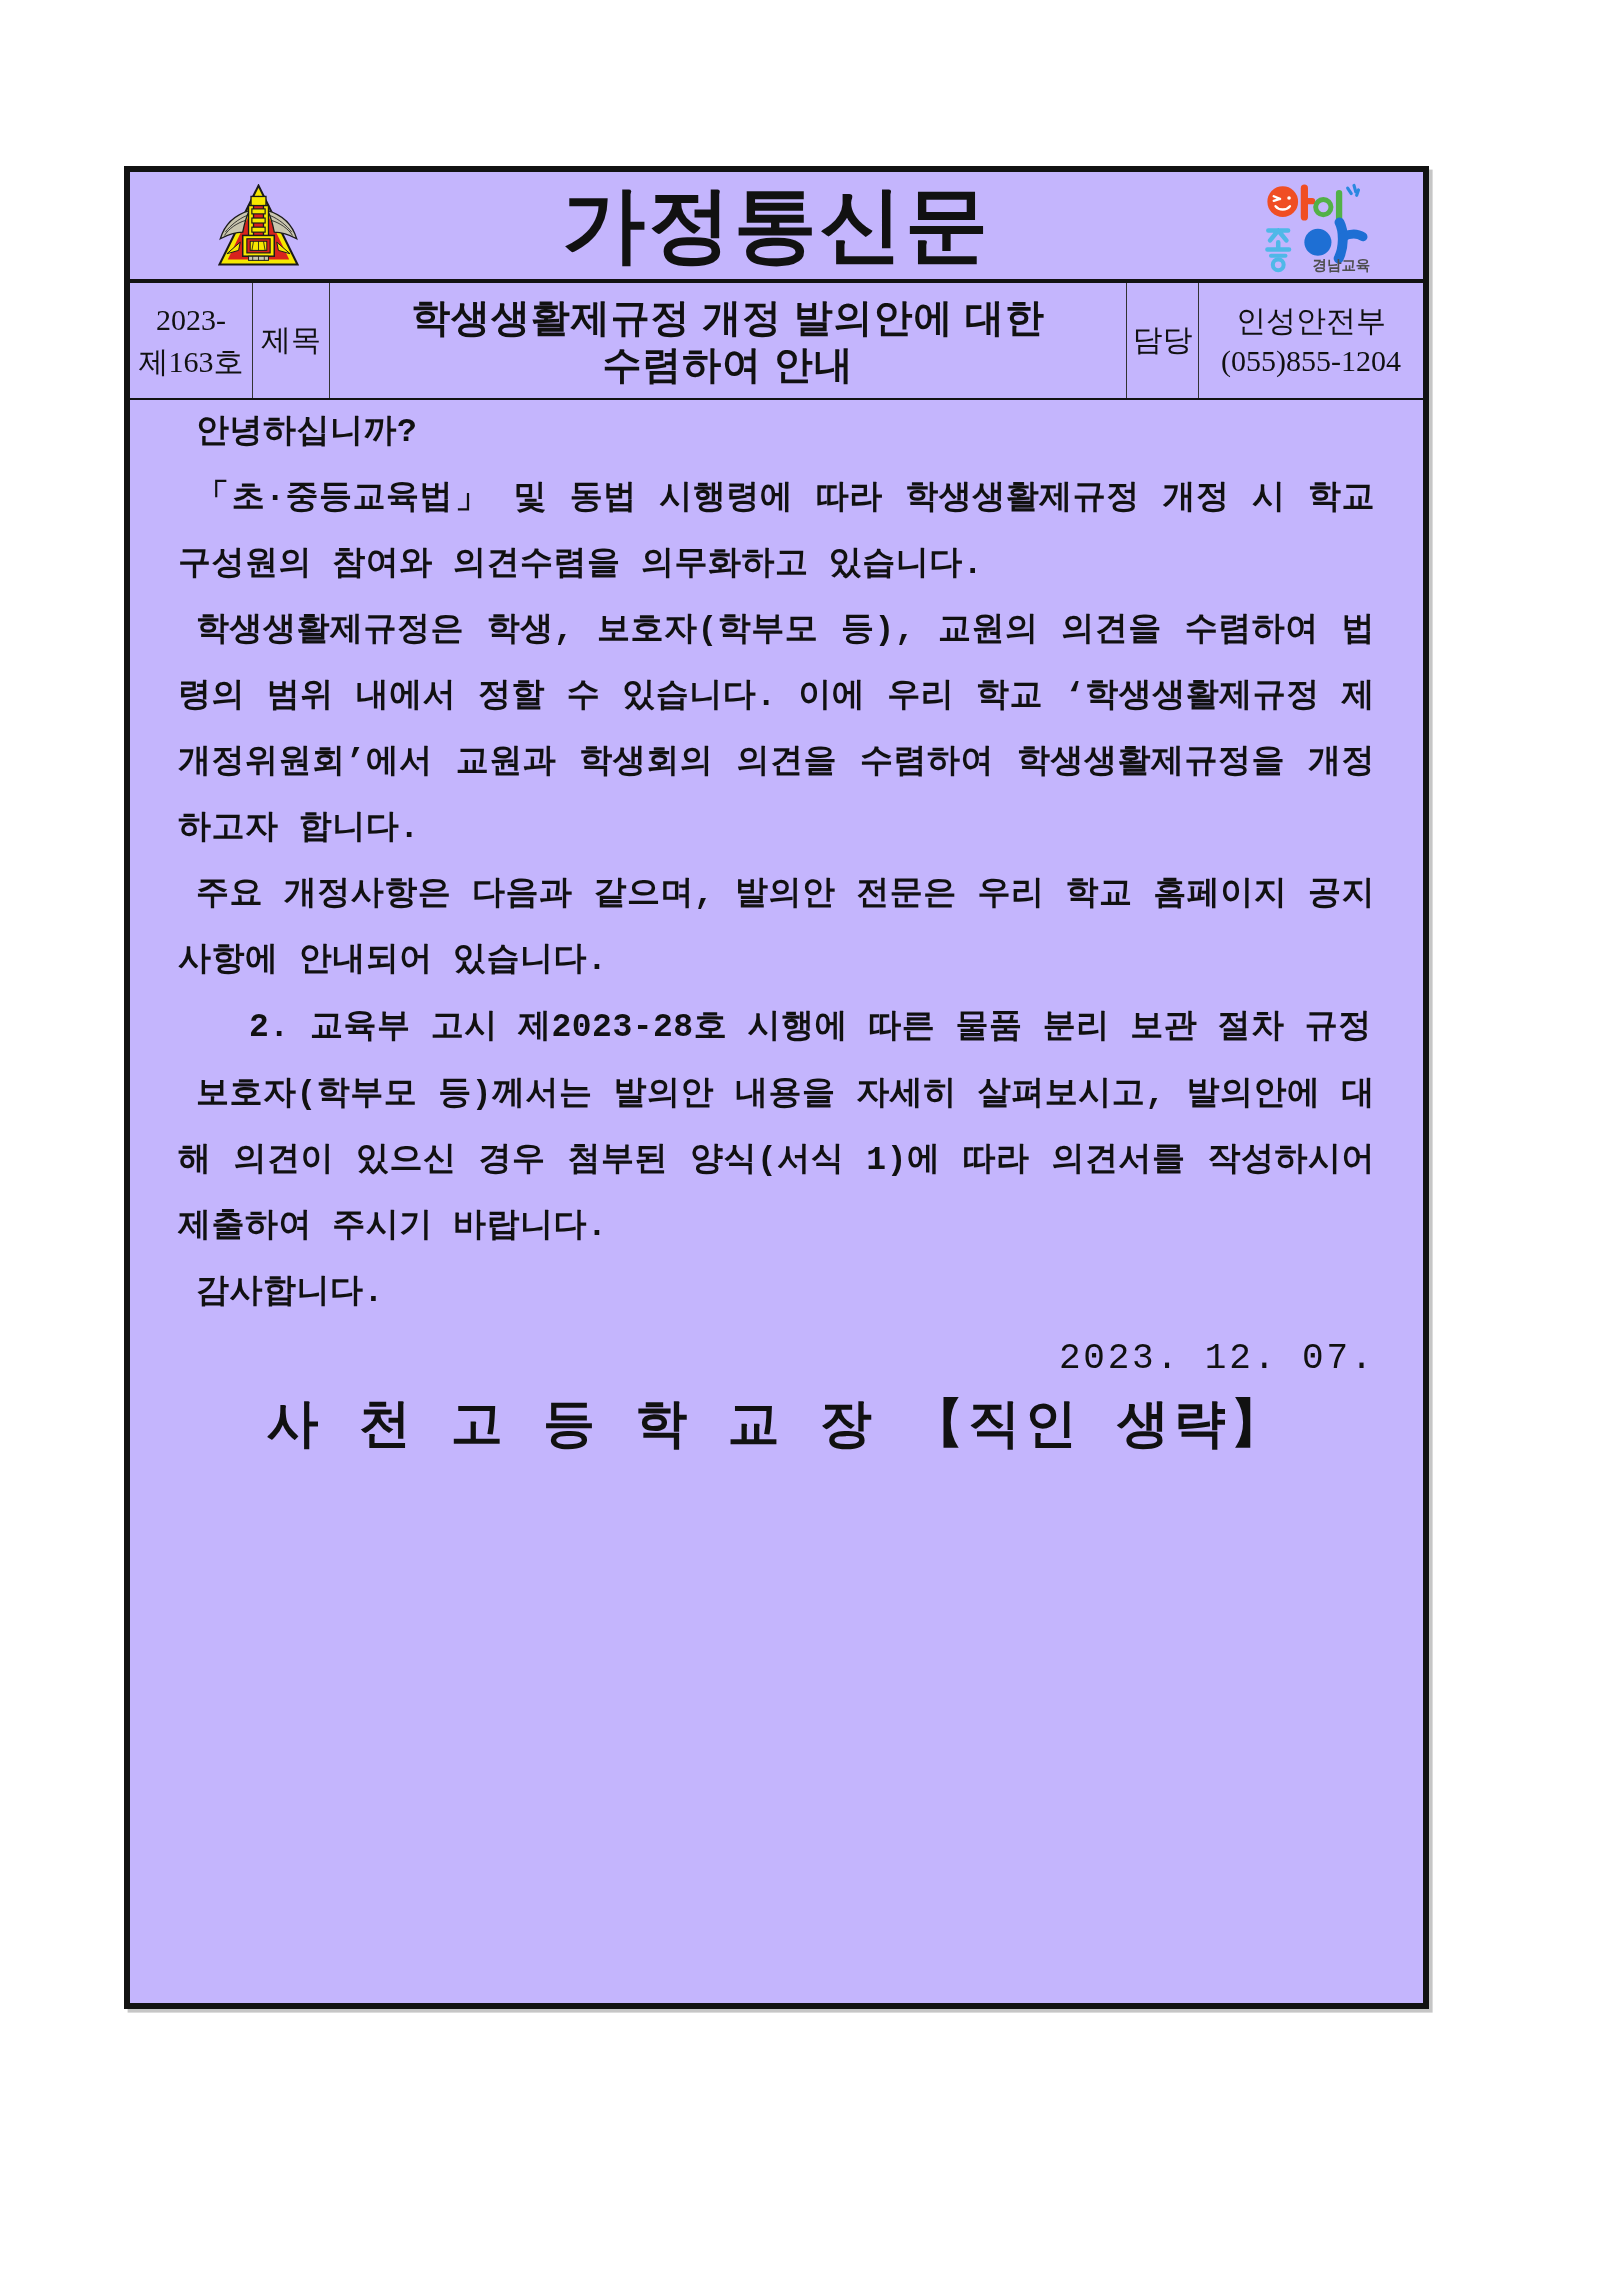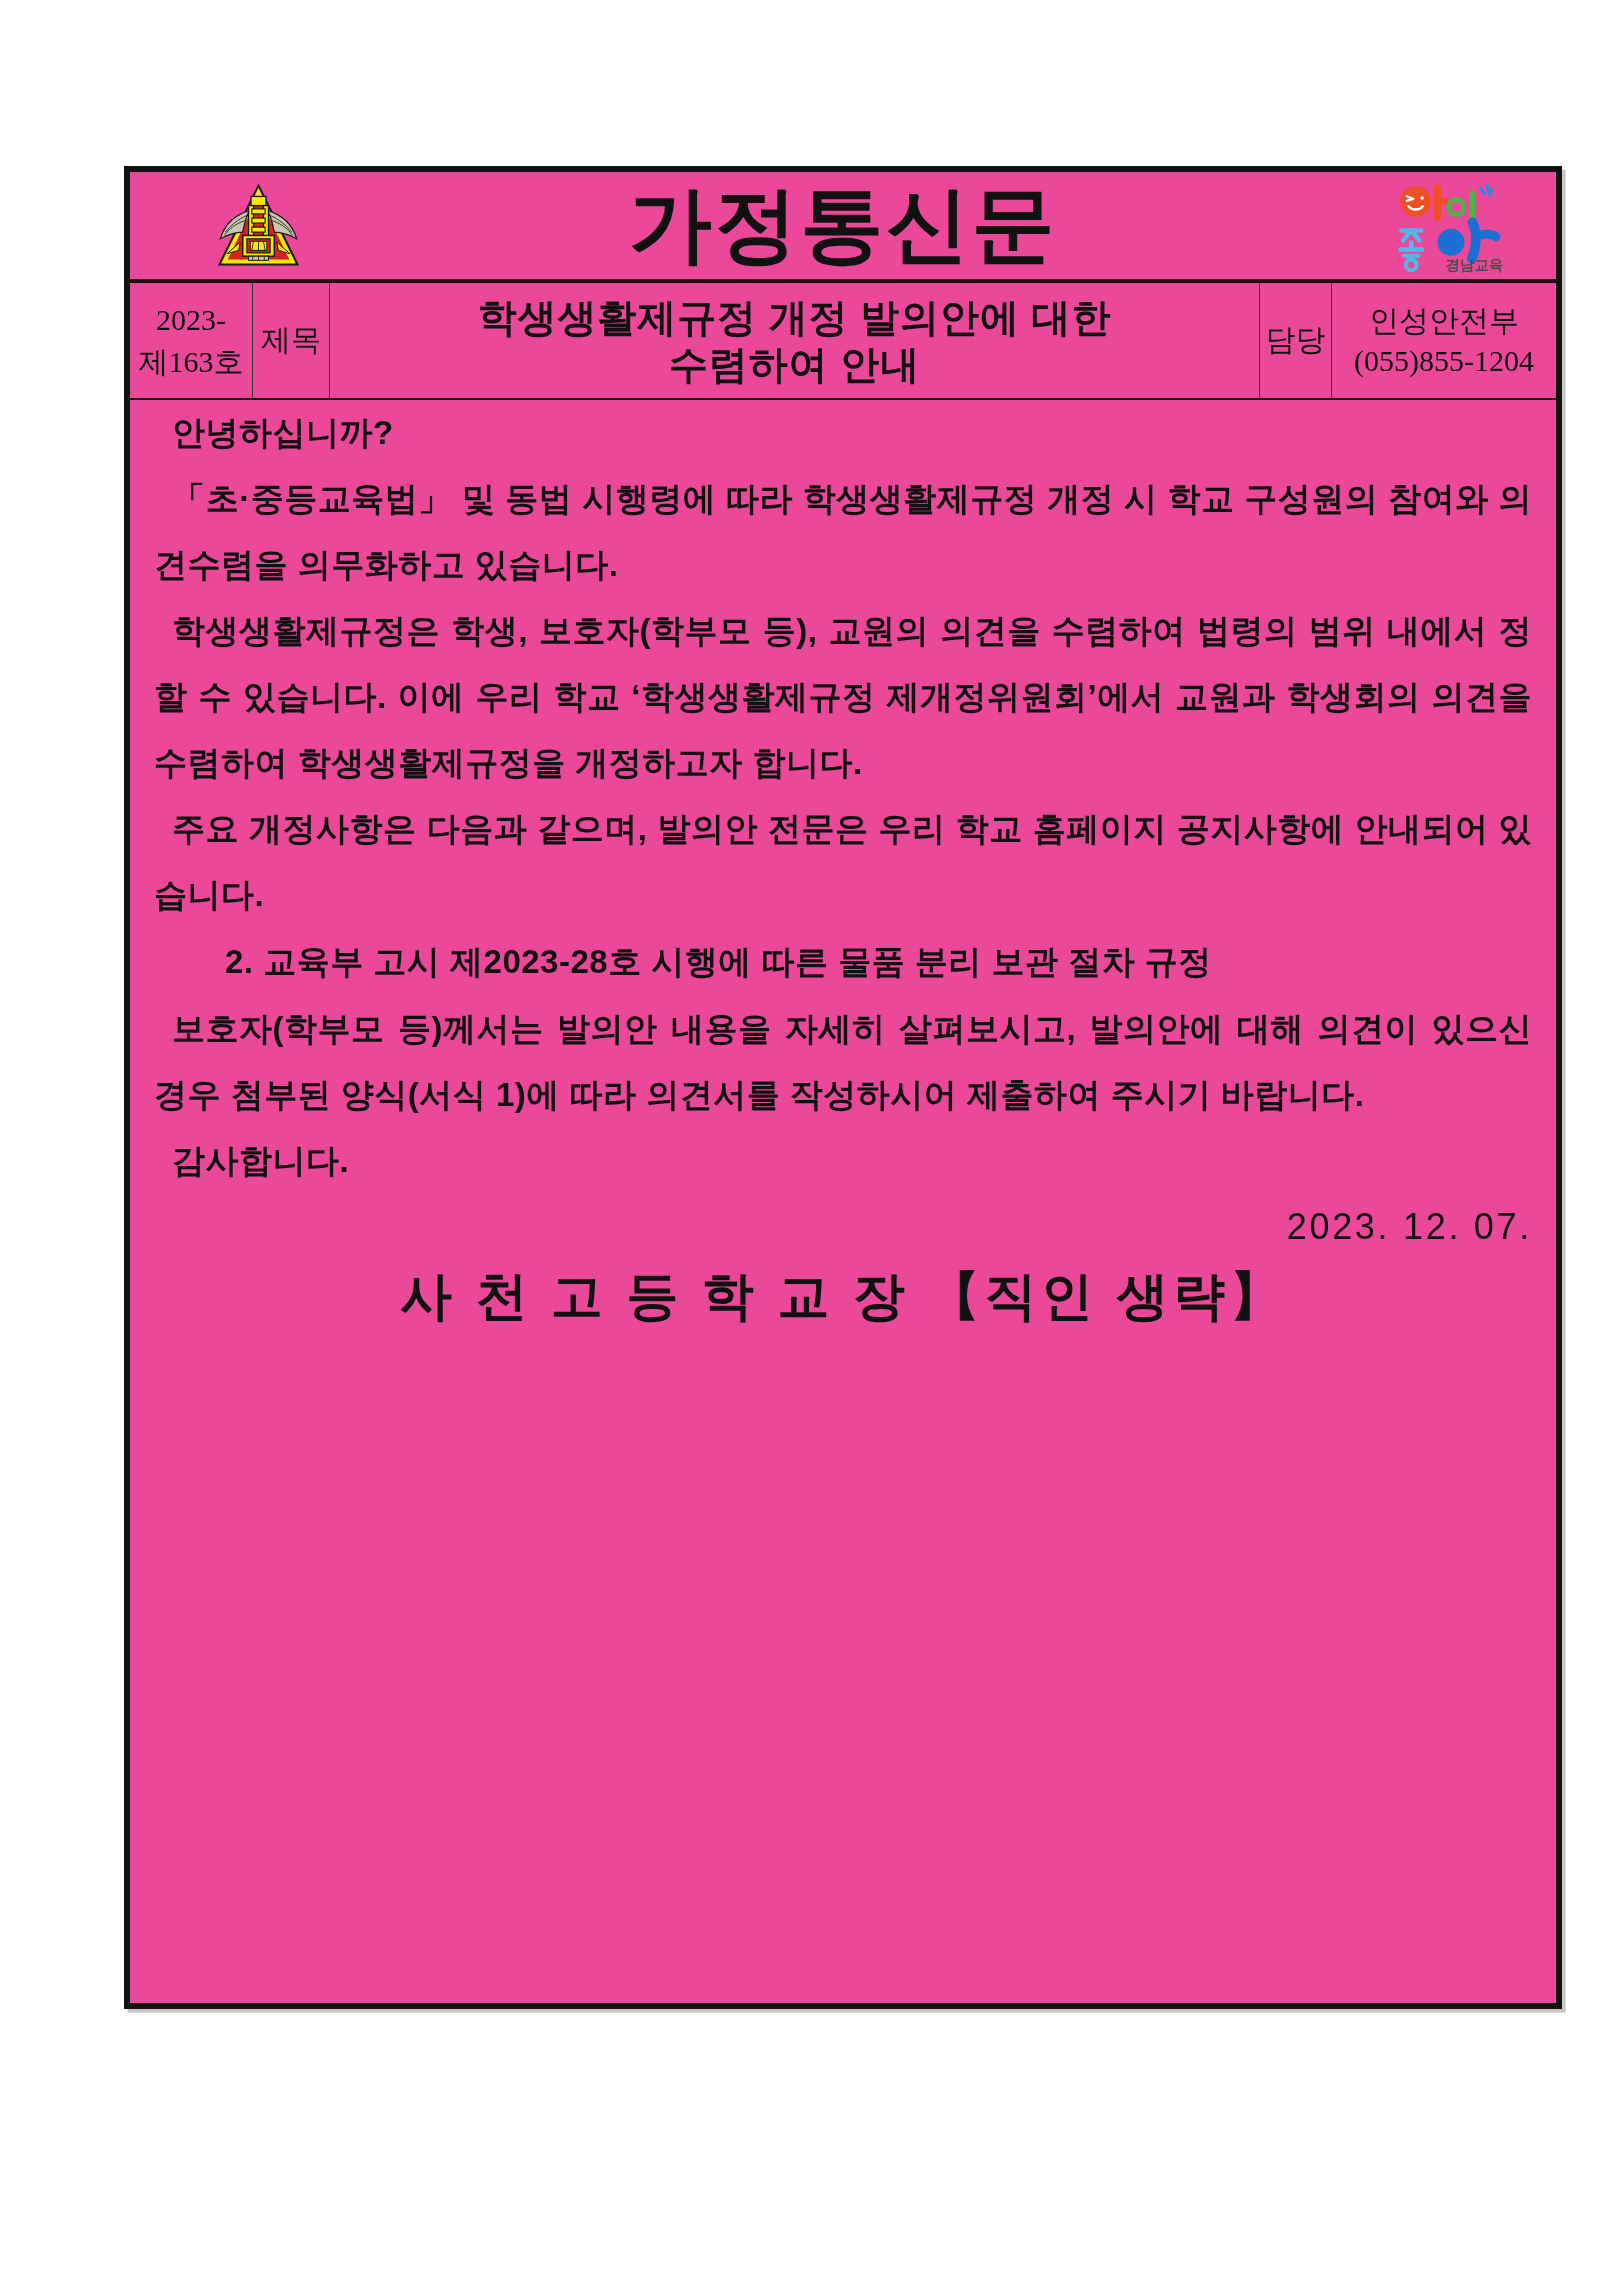--- a/index.html
+++ b/index.html
@@ -5,24 +5,24 @@
   html, body { margin:0; padding:0; }
   body {
     width:1617px; height:2280px;
     background:#ffffff;
     position:relative;
     font-family:"Liberation Sans", sans-serif;
     color:#111;
   }
   .sheet {
     position:absolute; left:124px; top:166px;
-    width:1438px; height:1843px;
+    width:1305px; height:1843px;
     box-sizing:border-box;
     border:6.3px solid #121212;
-    background:#ec4899;
+    background:#c4b5fd;
     box-shadow:3.6px 3.6px 0 0 #c6c6c6;
   }
   
   .row1 {
     position:relative;
     height:107px;
     border-bottom:4.5px solid #121212;
   }
   .main-title {
     position:absolute; left:50%; top:50%;
@@ -70,25 +70,26 @@
   .cell-manager-label {
     width:72px; border-right:1.8px solid #333;
     font-size:30px;
   }
   .cell-contact {
     width:224px;
     font-size:30px; line-height:40px;
   }
   
   .doc-body {
-    padding:0 24px;
+    padding:0 48px;
     font-size:33px;
     font-weight:600;
     line-height:66px;
     letter-spacing:0.5px;
+    font-family:Liberation Mono, monospace;
   }
   .doc-body p { margin:0; }
   .para { text-align:justify; text-indent:18px; }
   .greeting { margin-top:33px; text-indent:18px; }
   .gap { margin-top:66px; }
   .gap-sm { margin-top:63px; }
   .next-heading {
     text-align:center; font-weight:700;
     letter-spacing:3.6px;
   }

